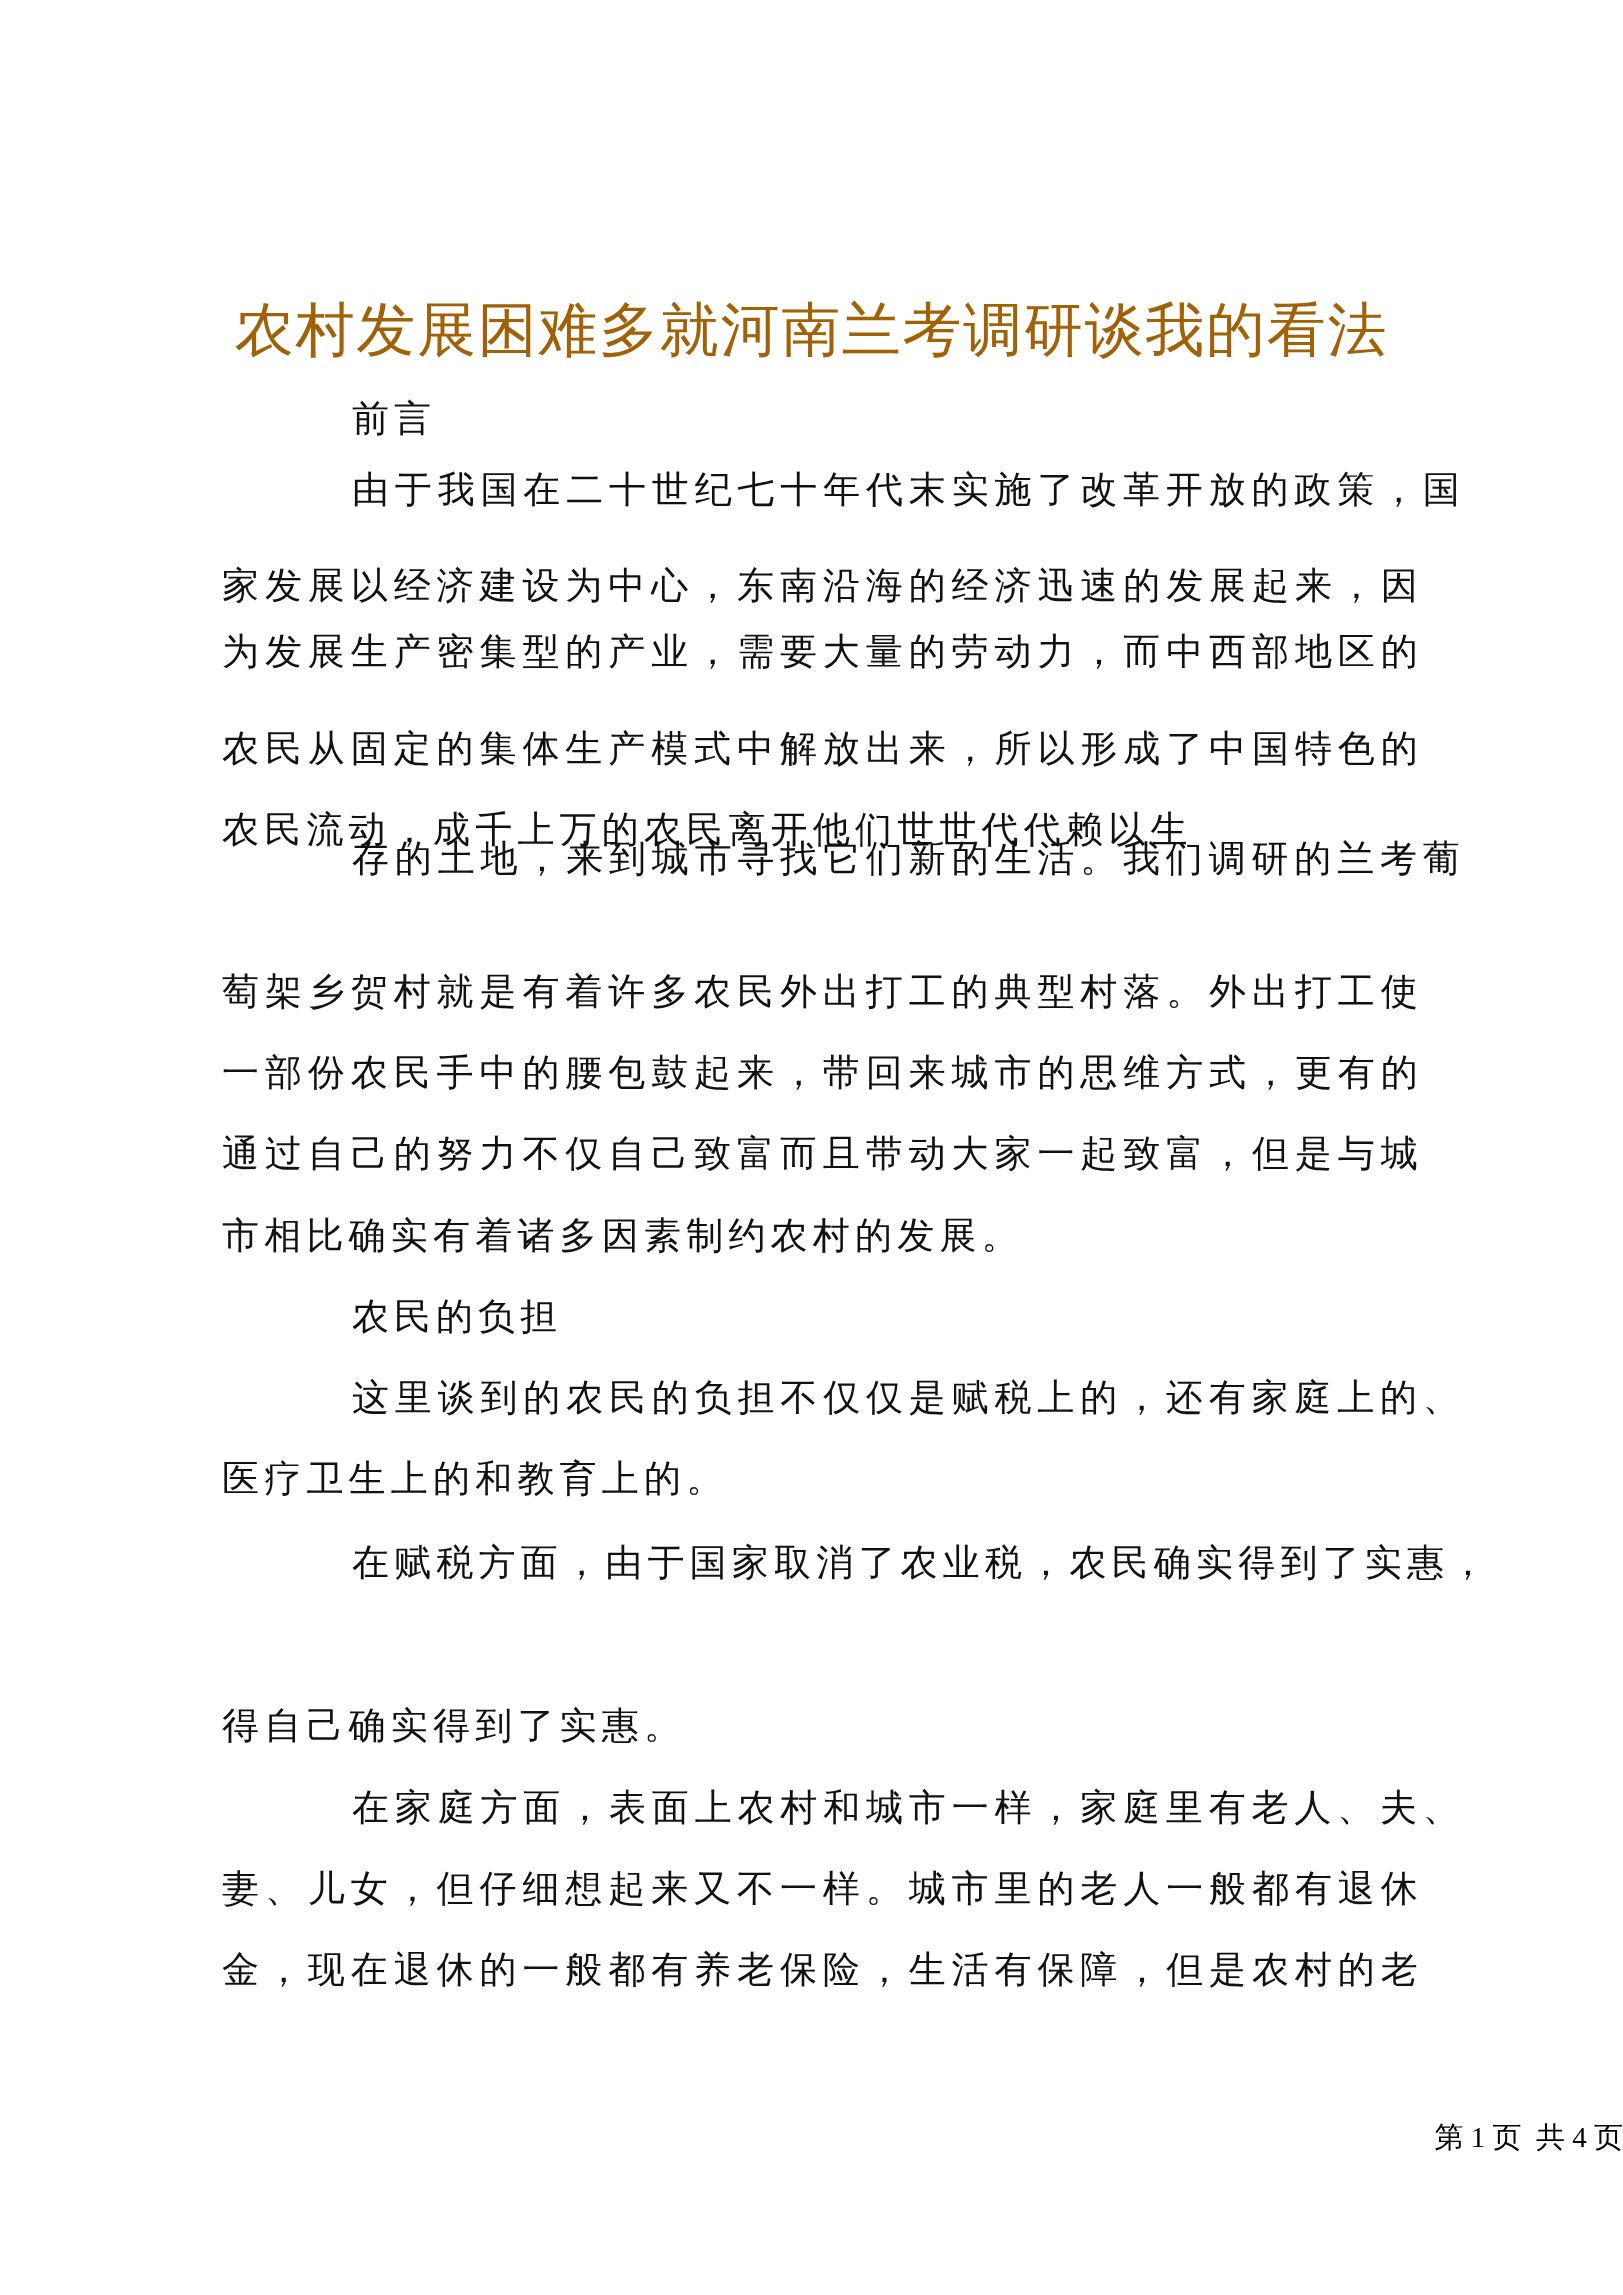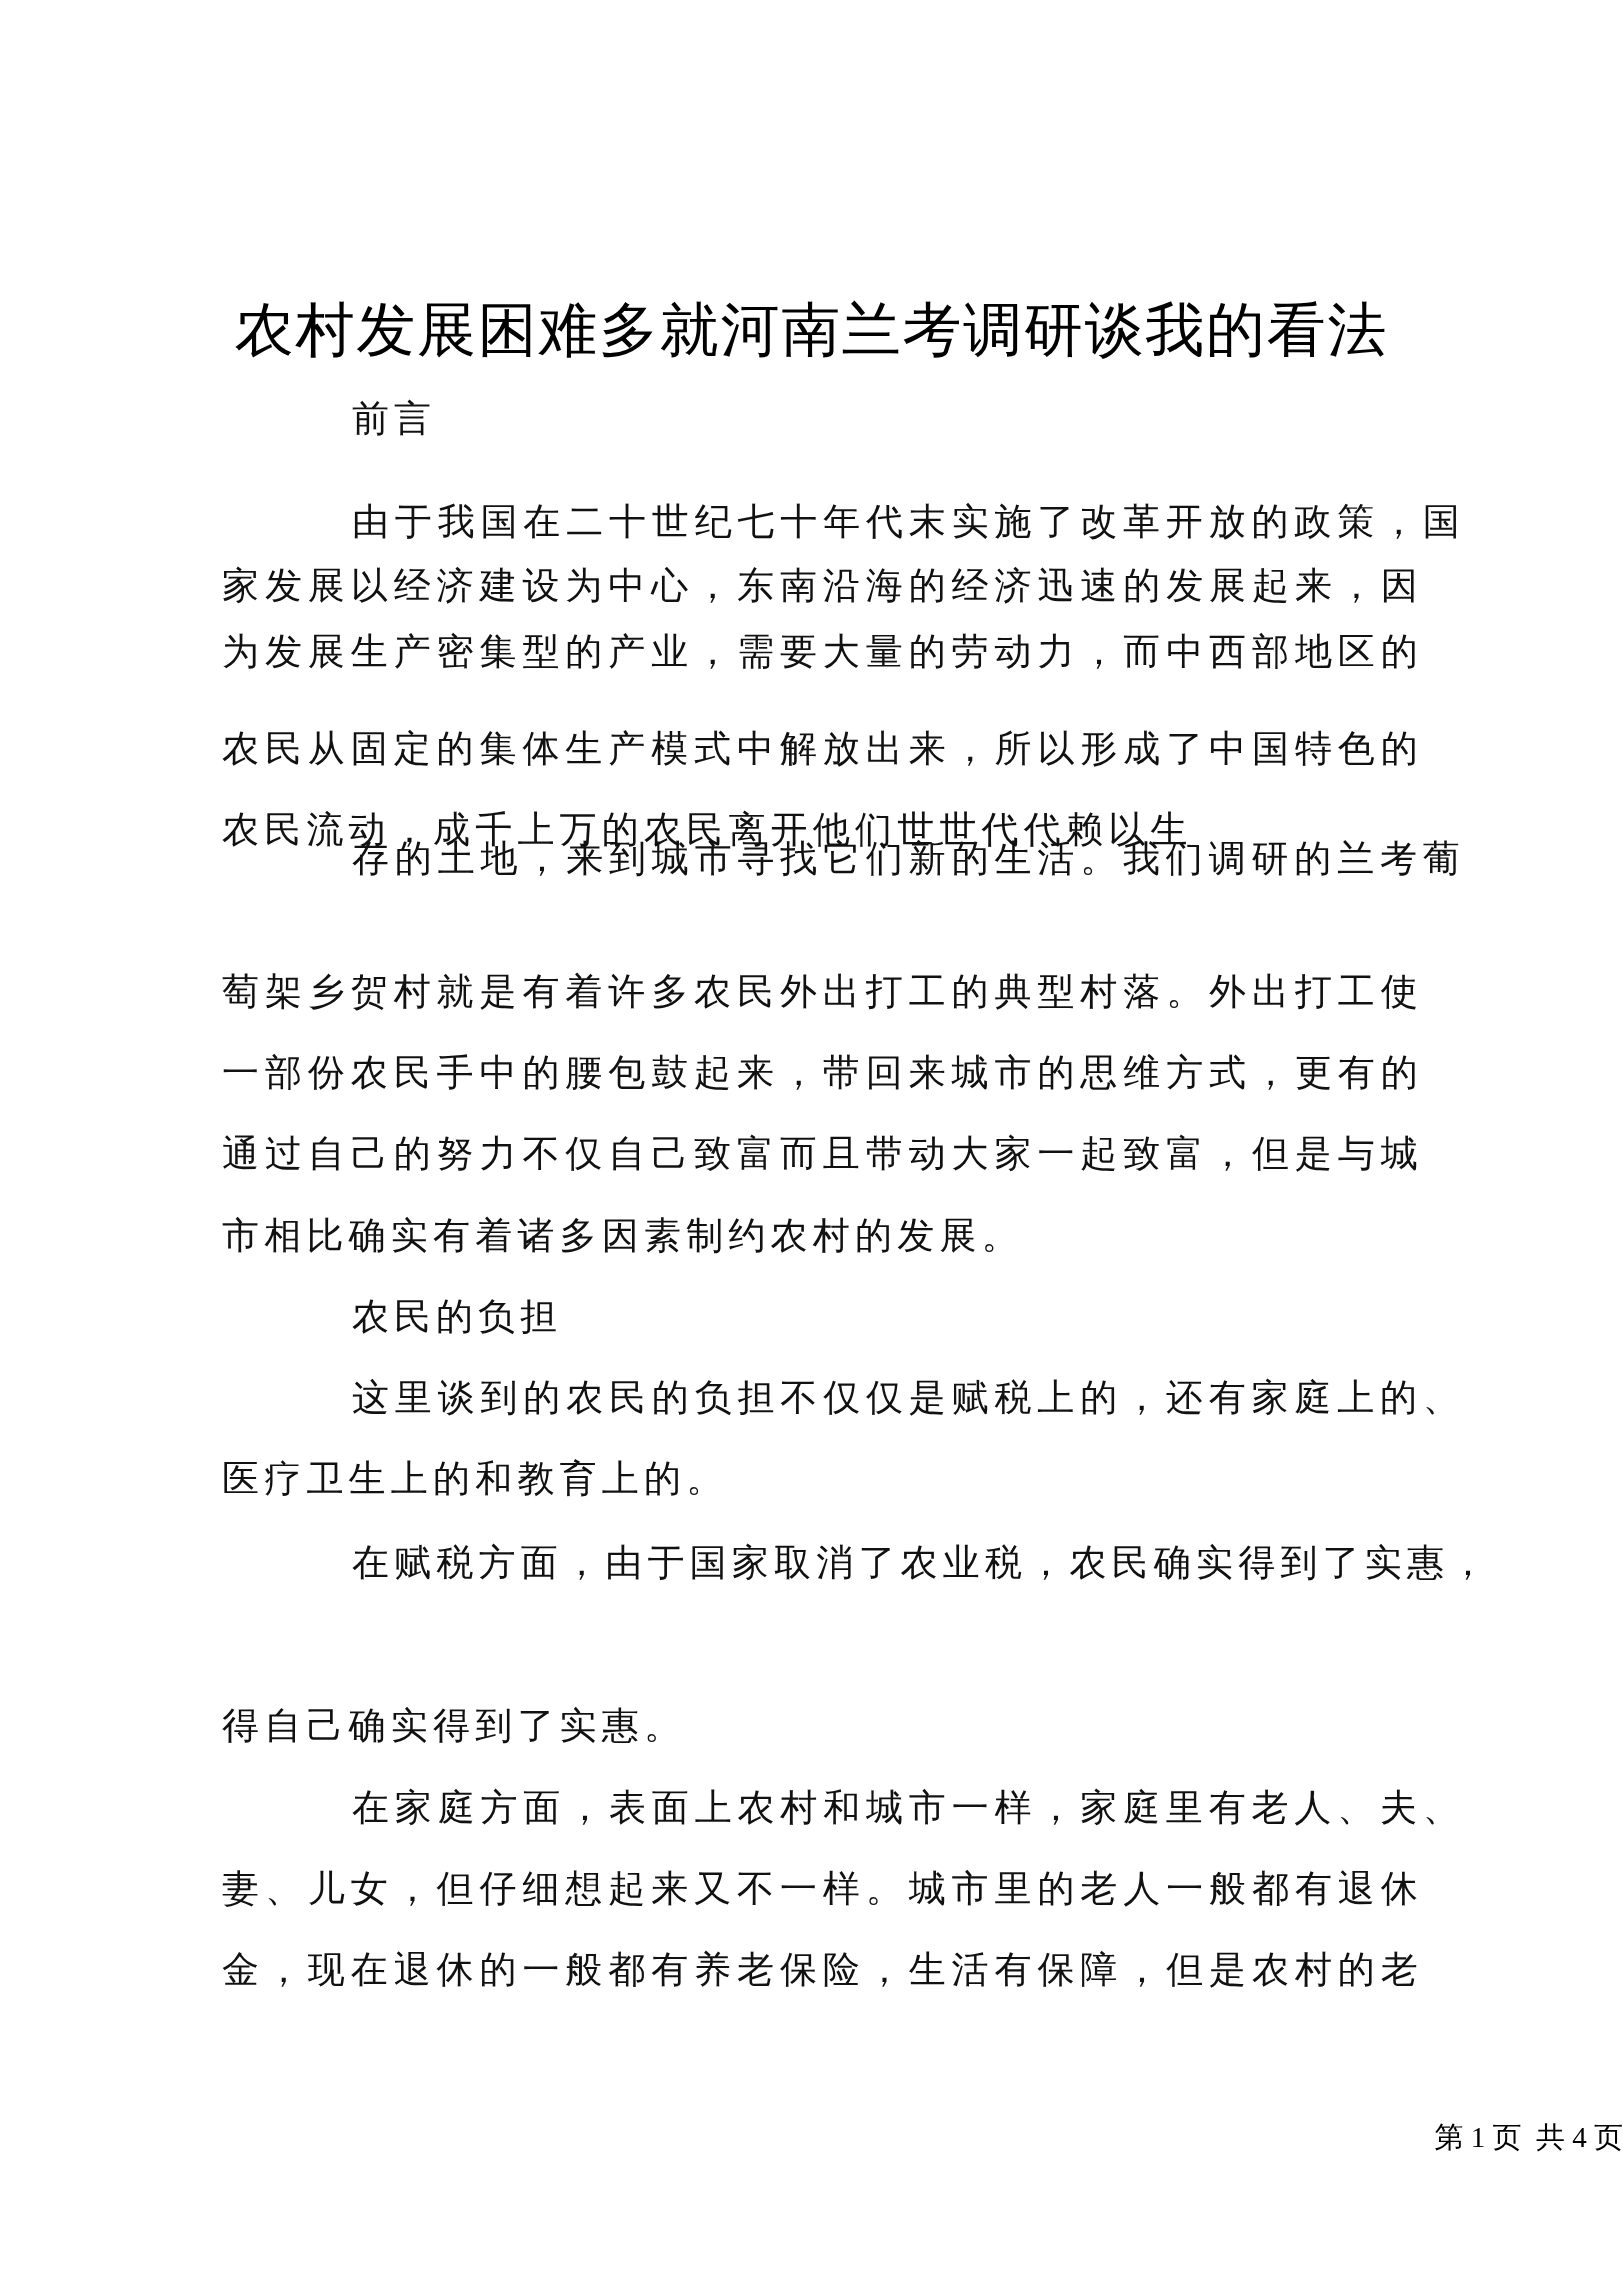--- a/index.html
+++ b/index.html
@@ -1,21 +1,21 @@
 <!DOCTYPE html>
 <html style="font-size:13.5px"><head>
   <meta charset="utf-8">
   <style>
     html, body { margin: 0; padding: 0; background: #ffffff; }
     body { width: 1623px; height: 2295px; position: relative; overflow: hidden; }
     .page { position: absolute; left: 0; top: 0; width: 1623px; height: 2295px; background: #fff; }
     .title {
       position: absolute; left: 0; width: 1623px; top: 298px;
       text-align: center; font-family: "DejaVu Serif", "Liberation Serif", serif;
-      font-size: 59px; line-height: 64px; color: #000000; letter-spacing: 1.7px;
+      font-size: 59px; line-height: 64px; color: #a16207; letter-spacing: 1.7px;
       white-space: nowrap;
     }
     .line {
       position: absolute; left: 222px; width: 1201px;
       font-family: "DejaVu Serif", "Liberation Serif", serif;
       font-size: 37px; line-height: 47px; height: 47px; color: #111;
       white-space: nowrap; letter-spacing: 5.2px;
       text-align: justify; text-align-last: justify;
     }
     .line.indent { left: 309px; width: 1113px; margin-left: 43px; }
@@ -27,21 +27,21 @@
       font-size: 29px; line-height: 34px; color: #000; white-space: pre;
     }
   </style>
 </head>
 <body>
 
 <div class="page">
   <div class="title">农村发展困难多就河南兰考调研谈我的看法</div>
 
   <div class="line indent heading" style="top:395px">前言</div>
-  <div class="line indent" style="top:498px">由于我国在二十世纪七十年代末实施了改革开放的政策，国</div>
+  <div class="line indent" style="top:466px">由于我国在二十世纪七十年代末实施了改革开放的政策，国</div>
   <div class="line" style="top:562px">家发展以经济建设为中心，东南沿海的经济迅速的发展起来，因</div>
   <div class="line" style="top:628px">为发展生产密集型的产业，需要大量的劳动力，而中西部地区的</div>
   <div class="line" style="top:725px">农民从固定的集体生产模式中解放出来，所以形成了中国特色的</div>
   <div class="line short" style="top:806px">农民流动，成千上万的农民离开他们世世代代赖以生</div>
 
   <div class="line indent" style="top:835px">存的土地，来到城市寻找它们新的生活。我们调研的兰考葡</div>
   <div class="line" style="top:968px">萄架乡贺村就是有着许多农民外出打工的典型村落。外出打工使</div>
   <div class="line" style="top:1049px">一部份农民手中的腰包鼓起来，带回来城市的思维方式，更有的</div>
   <div class="line" style="top:1130px">通过自己的努力不仅自己致富而且带动大家一起致富，但是与城</div>
   <div class="line short" style="top:1212px">市相比确实有着诸多因素制约农村的发展。</div>

